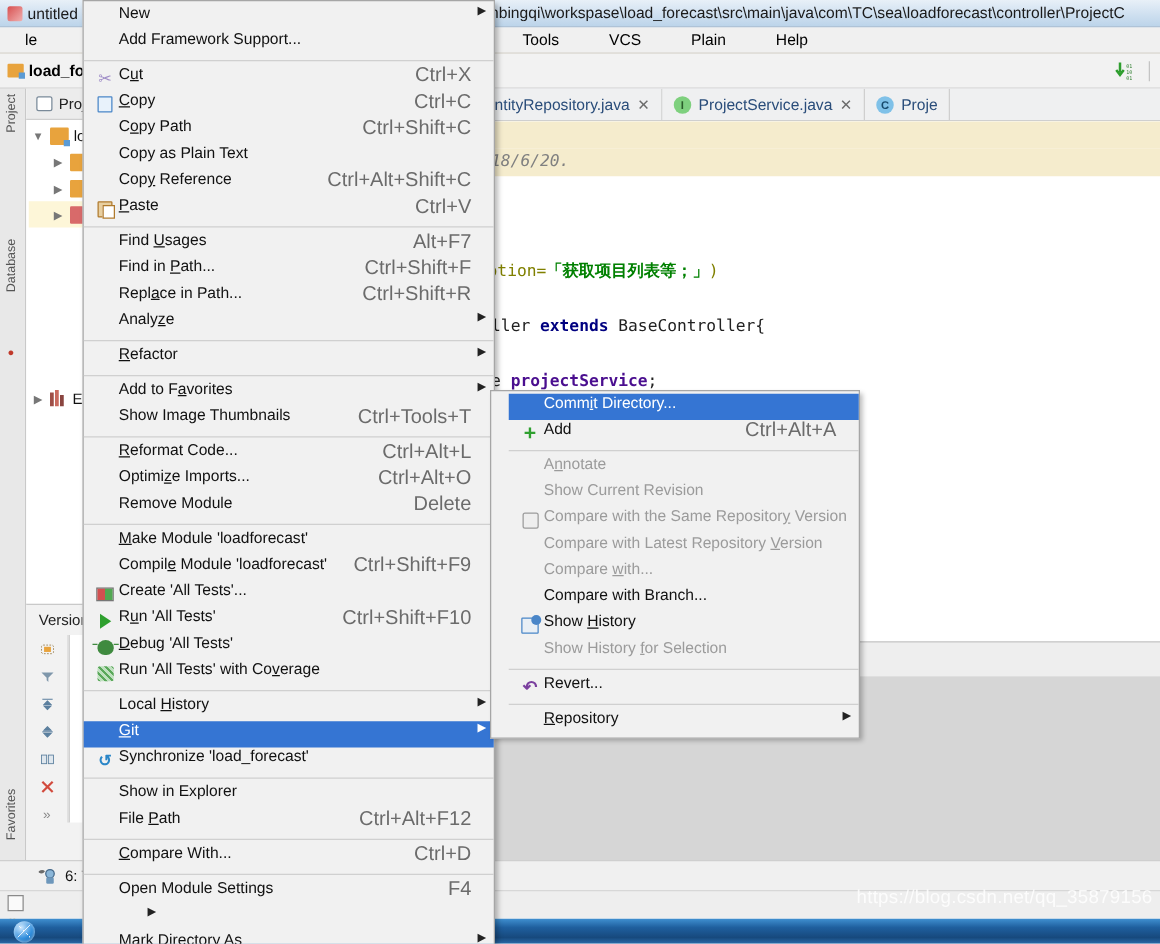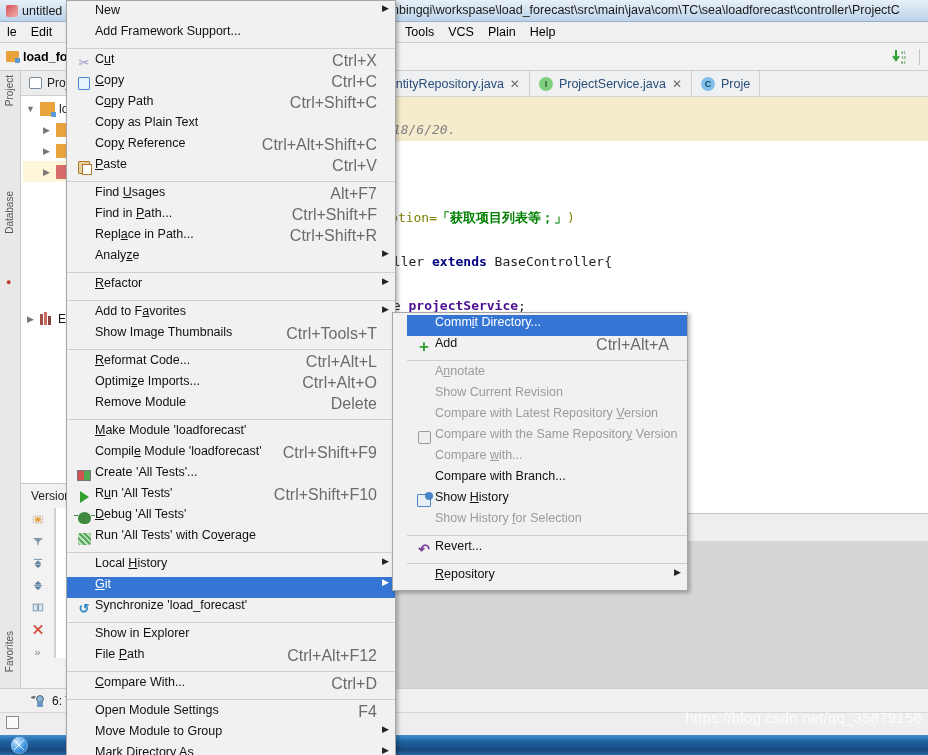--- a/index.html
+++ b/index.html
@@ -27,21 +27,21 @@
     background: linear-gradient(135deg,#d85050,#f0b0b0);
     display:inline-block;
   }
   .title-right { margin-left: 0; white-space: nowrap; overflow: hidden; }
 
   .ide-menubar {
     position: absolute; left: 0; top: 22px; width: 928px; height: 21px;
     background: #f0f0f0; border-bottom: 1px solid #d4d0c8;
     display: flex; align-items: center; font-size: 12.5px; color: #000;
   }
-  .mb-item { padding: 0 7px; white-space: nowrap; }
+  .mb-item { padding: 0 20px; white-space: nowrap; }
 
   .ide-toolbar {
     position: absolute; left: 0; top: 43px; width: 928px; height: 28px;
     background: #f2f2f2; border-bottom: 1px solid #cfcfcf;
     display: flex; align-items: center; padding-left: 6px;
   }
   .crumb { font-size: 12.5px; font-weight: bold; display:flex; align-items:center; gap:4px;}
   .folder-ico {
     width: 13px; height: 11px; position: relative; display: inline-block;
     background: #e8a33d; border-radius: 1px;
@@ -648,21 +648,20 @@
       </div>
       <div class="sep"></div>
       <div class="mi">
         <span class="mi-ico"></span>
         <span class="mi-label">Open Module Settings</span>
         <span class="mi-acc">F4</span>
         <span class="mi-arrow"></span>
       </div>
       <div class="mi">
         <span class="mi-ico"></span>
-        <span class="mi-label">Move Module to Group</span>
         <span class="mi-acc"></span>
         <span class="mi-arrow">▶</span>
       </div>
       <div class="mi">
         <span class="mi-ico"></span>
         <span class="mi-label">Mark Directory As</span>
         <span class="mi-acc"></span>
         <span class="mi-arrow">▶</span>
       </div>
     </div>
@@ -689,55 +688,55 @@
         <span class="mi-acc"></span>
         <span class="mi-arrow"></span>
       </div>
       <div class="mi disabled">
         <span class="mi-ico"></span>
         <span class="mi-label">Show Current Revision</span>
         <span class="mi-acc"></span>
         <span class="mi-arrow"></span>
       </div>
       <div class="mi disabled">
+        <span class="mi-ico">
+          <span class="g g-cmp"></span>
+        </span>
+        <span class="mi-label">Compare with the Same Repositor<u>y</u> Version</span>
+        <span class="mi-acc"></span>
+        <span class="mi-arrow"></span>
+      </div>
+      <div class="mi disabled">
         <span class="mi-ico"></span>
         <span class="mi-label">Compare with Latest Repository <u>V</u>ersion</span>
         <span class="mi-acc"></span>
         <span class="mi-arrow"></span>
       </div>
       <div class="mi disabled">
-        <span class="mi-ico">
-          <span class="g g-cmp"></span>
-        </span>
-        <span class="mi-label">Compare with the Same Repositor<u>y</u> Version</span>
+        <span class="mi-ico"></span>
+        <span class="mi-label">Compare <u>w</u>ith...</span>
+        <span class="mi-acc"></span>
+        <span class="mi-arrow"></span>
+      </div>
+      <div class="mi">
+        <span class="mi-ico"></span>
+        <span class="mi-label">Compare with Branch...</span>
+        <span class="mi-acc"></span>
+        <span class="mi-arrow"></span>
+      </div>
+      <div class="mi">
+        <span class="mi-ico">
+          <span class="g g-hist"></span>
+        </span>
+        <span class="mi-label">Show <u>H</u>istory</span>
         <span class="mi-acc"></span>
         <span class="mi-arrow"></span>
       </div>
       <div class="mi disabled">
         <span class="mi-ico"></span>
-        <span class="mi-label">Compare <u>w</u>ith...</span>
-        <span class="mi-acc"></span>
-        <span class="mi-arrow"></span>
-      </div>
-      <div class="mi">
-        <span class="mi-ico"></span>
-        <span class="mi-label">Compare with Branch...</span>
-        <span class="mi-acc"></span>
-        <span class="mi-arrow"></span>
-      </div>
-      <div class="mi">
-        <span class="mi-ico">
-          <span class="g g-hist"></span>
-        </span>
-        <span class="mi-label">Show <u>H</u>istory</span>
-        <span class="mi-acc"></span>
-        <span class="mi-arrow"></span>
-      </div>
-      <div class="mi disabled">
-        <span class="mi-ico"></span>
         <span class="mi-label">Show History <u>f</u>or Selection</span>
         <span class="mi-acc"></span>
         <span class="mi-arrow"></span>
       </div>
       <div class="sep"></div>
       <div class="mi">
         <span class="mi-ico">
           <span class="g g-revert">↶</span>
         </span>
         <span class="mi-label">Revert...</span>

